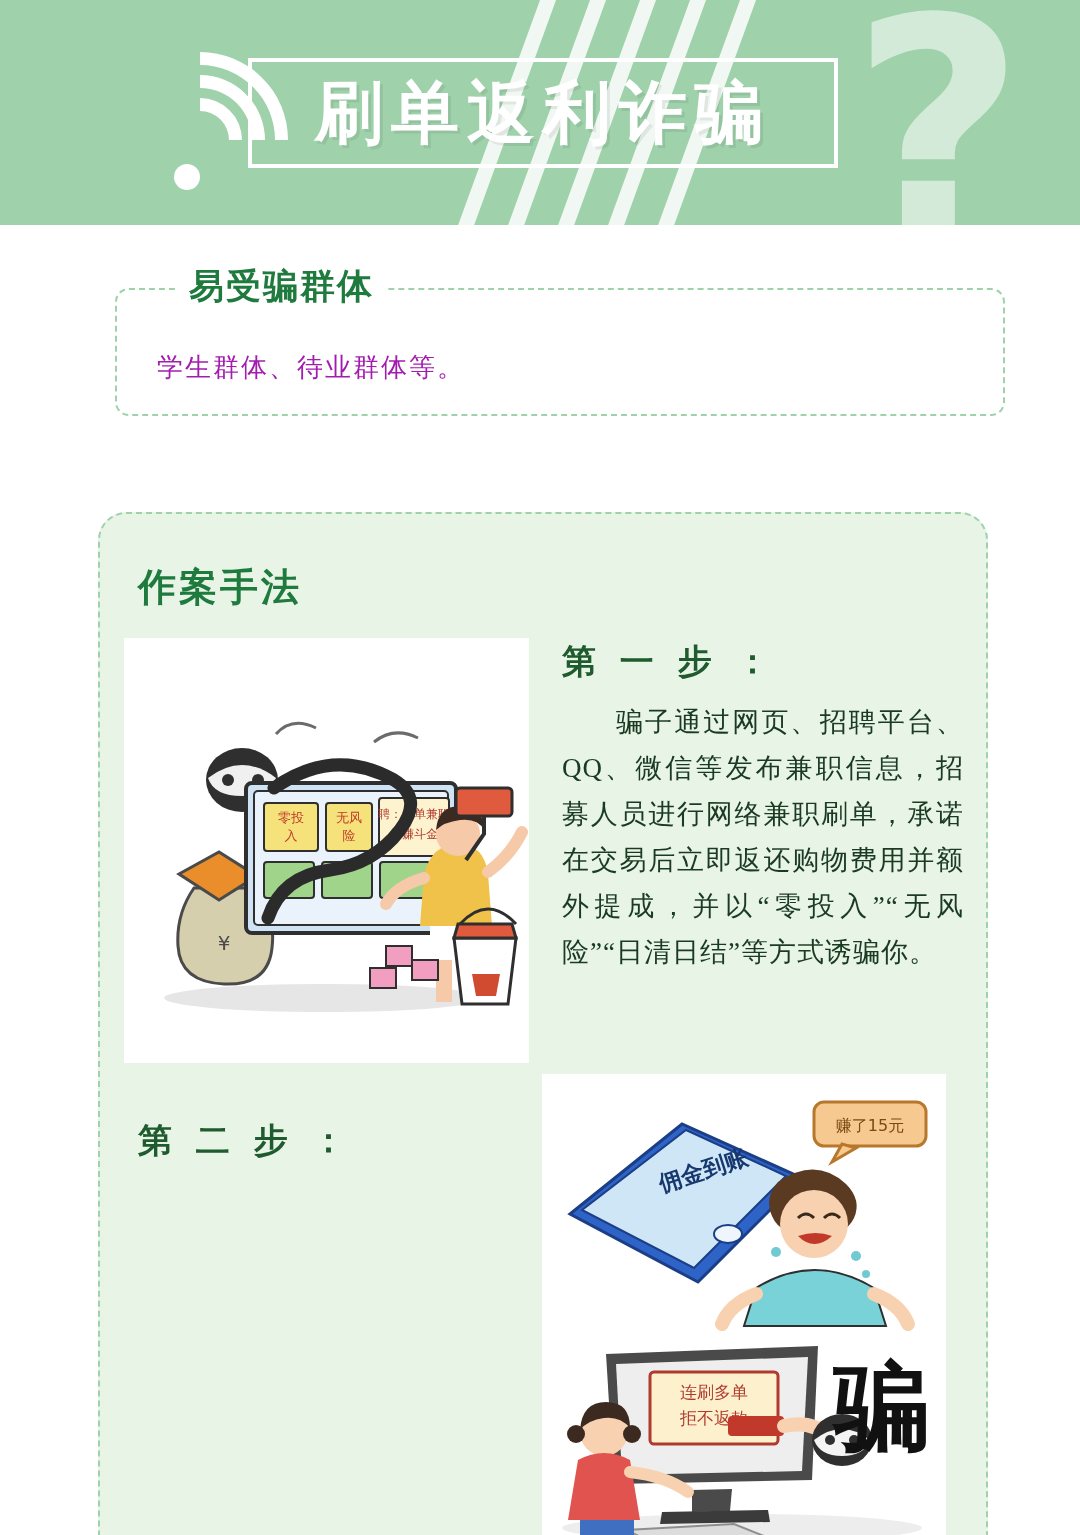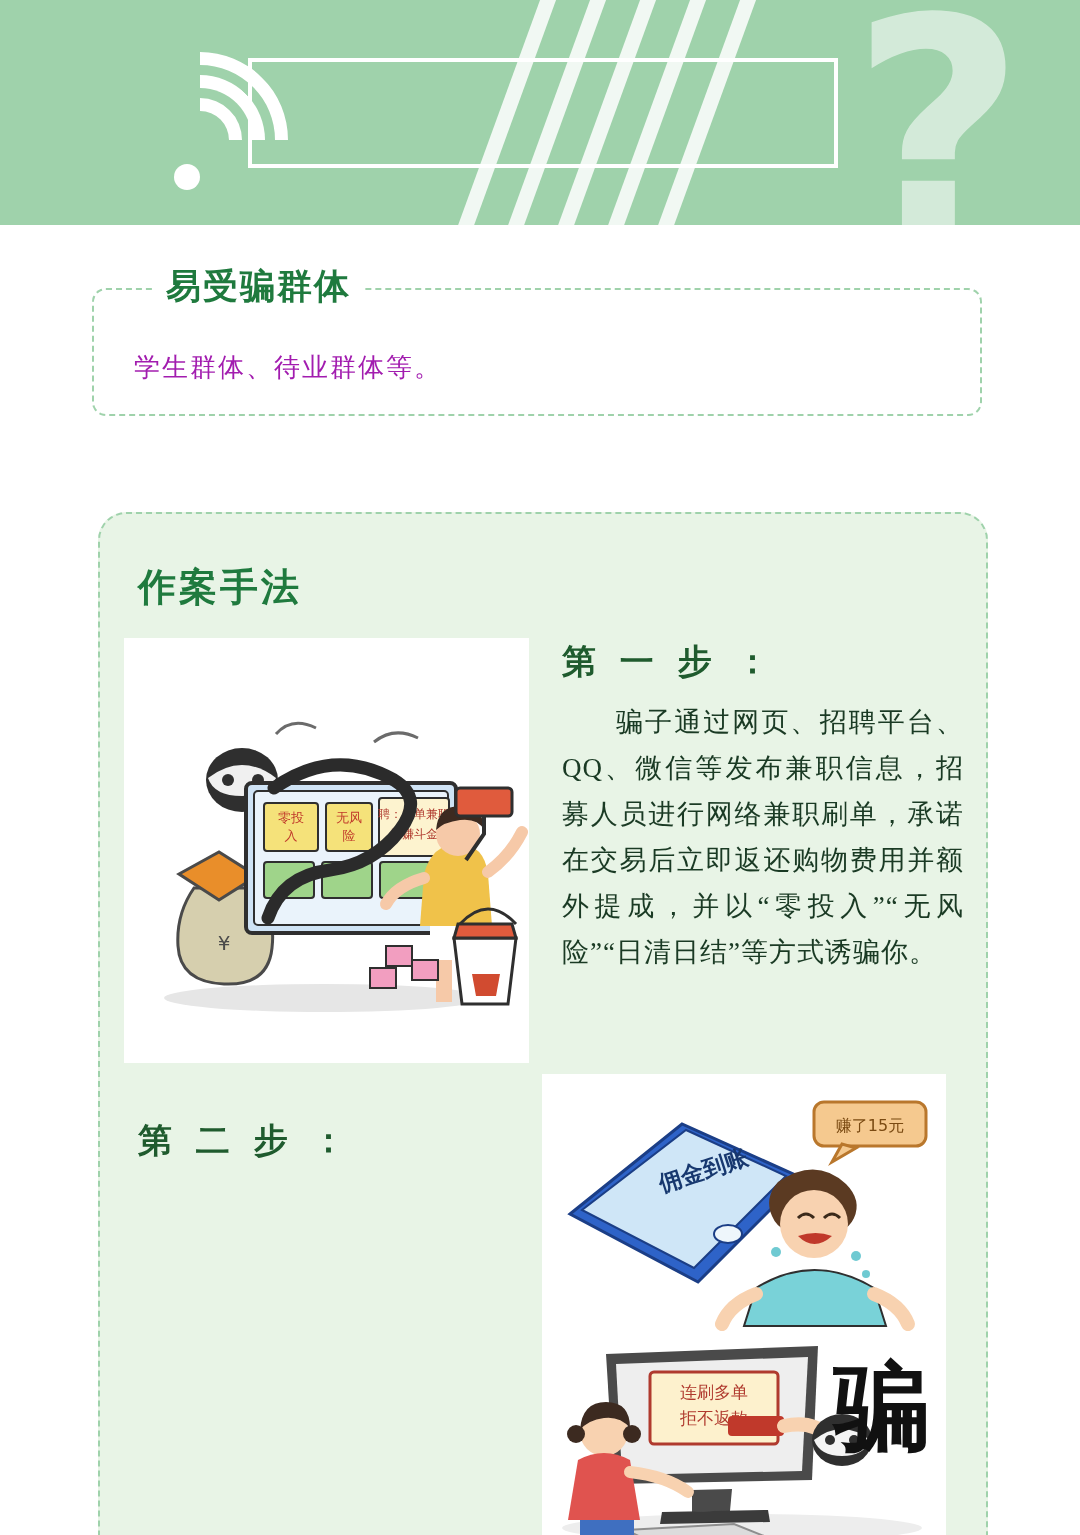--- a/index.html
+++ b/index.html
@@ -104,21 +104,21 @@
     font-size: 68px;
     font-weight: bold;
     letter-spacing: 8px;
     font-family: "DejaVu Sans", "Liberation Sans", sans-serif;
     text-shadow: 3px 3px 0 rgba(0,0,0,.07);
   }
 
   
   .sec-victims {
     position: absolute;
-    left: 92px;
+    left: 115px;
     top: 288px;
     width: 890px;
     height: 128px;
     border: 2px dashed #9fd2ab;
     border-radius: 14px;
     box-sizing: border-box;
   }
   .sec-victims .heading {
     position: absolute;
     left: 58px;
@@ -220,20 +220,21 @@
   <div class="qmark">?</div>
 
   <div class="wifi">
     <div class="arc a1"></div>
     <div class="arc a2"></div>
     <div class="arc a3"></div>
     <div class="dot"></div>
   </div>
 
   <div class="title-box"></div>
+  <div class="title-text">刷单返利诈骗</div>
 </div>
 
 <div class="sec-victims">
   <div class="heading">易受骗群体</div>
   <div class="body">学生群体、待业群体等。</div>
 </div>
 
 <div class="sec-methods">
   <div class="heading">作案手法</div>
 

